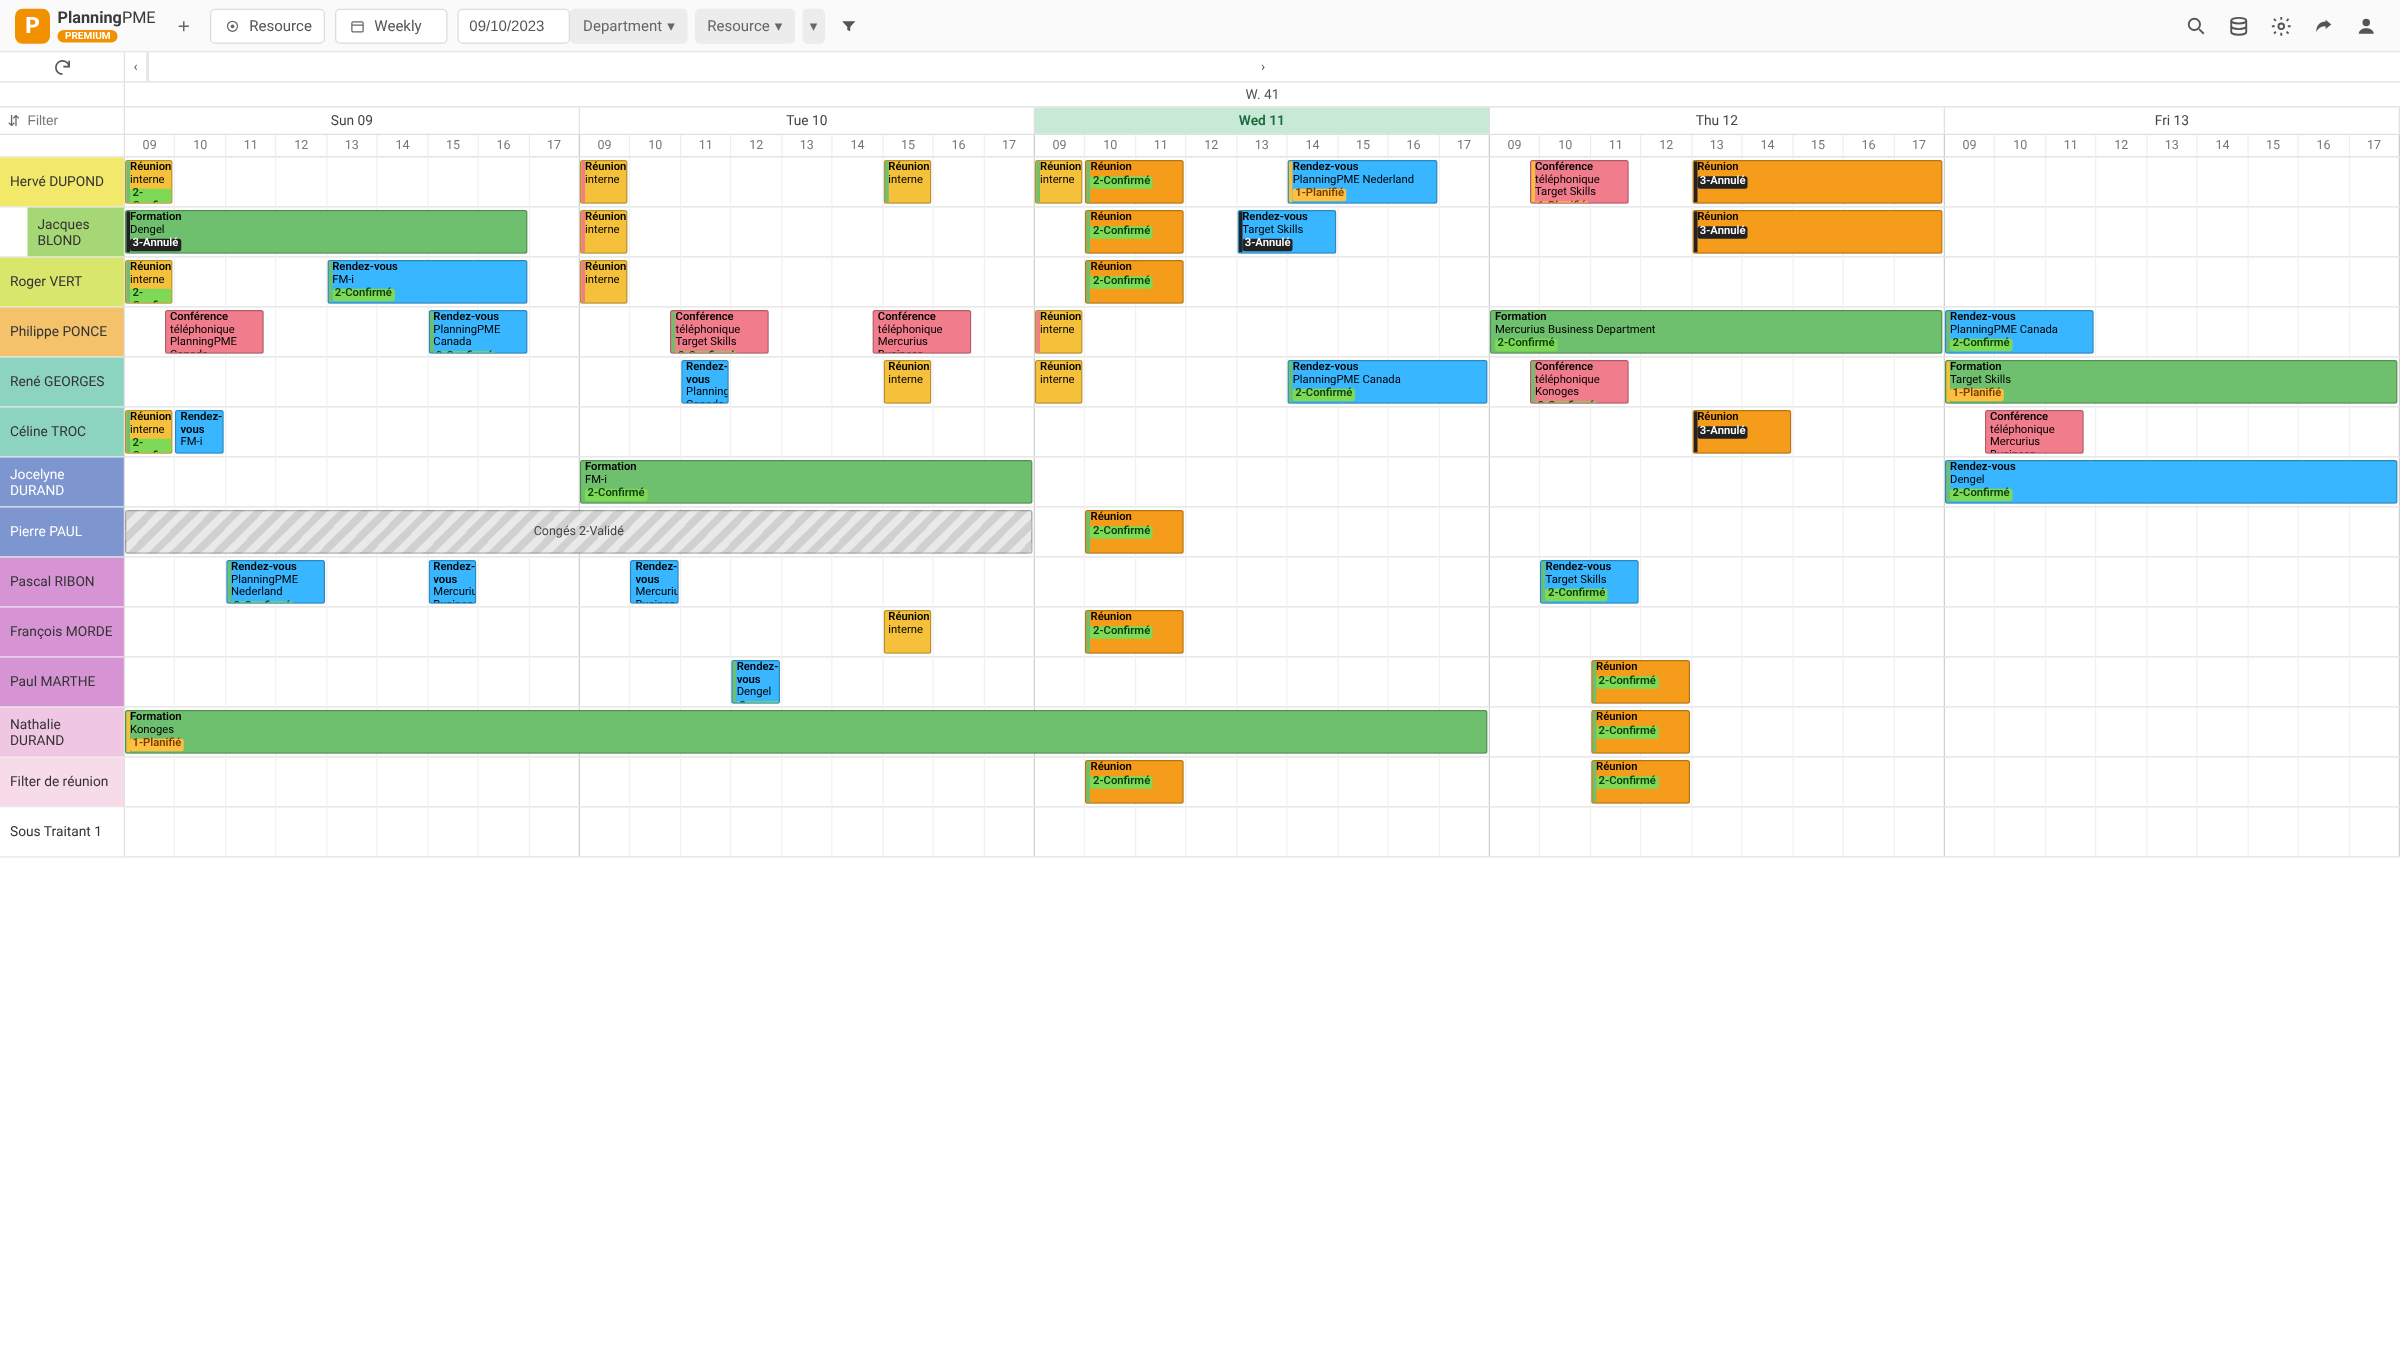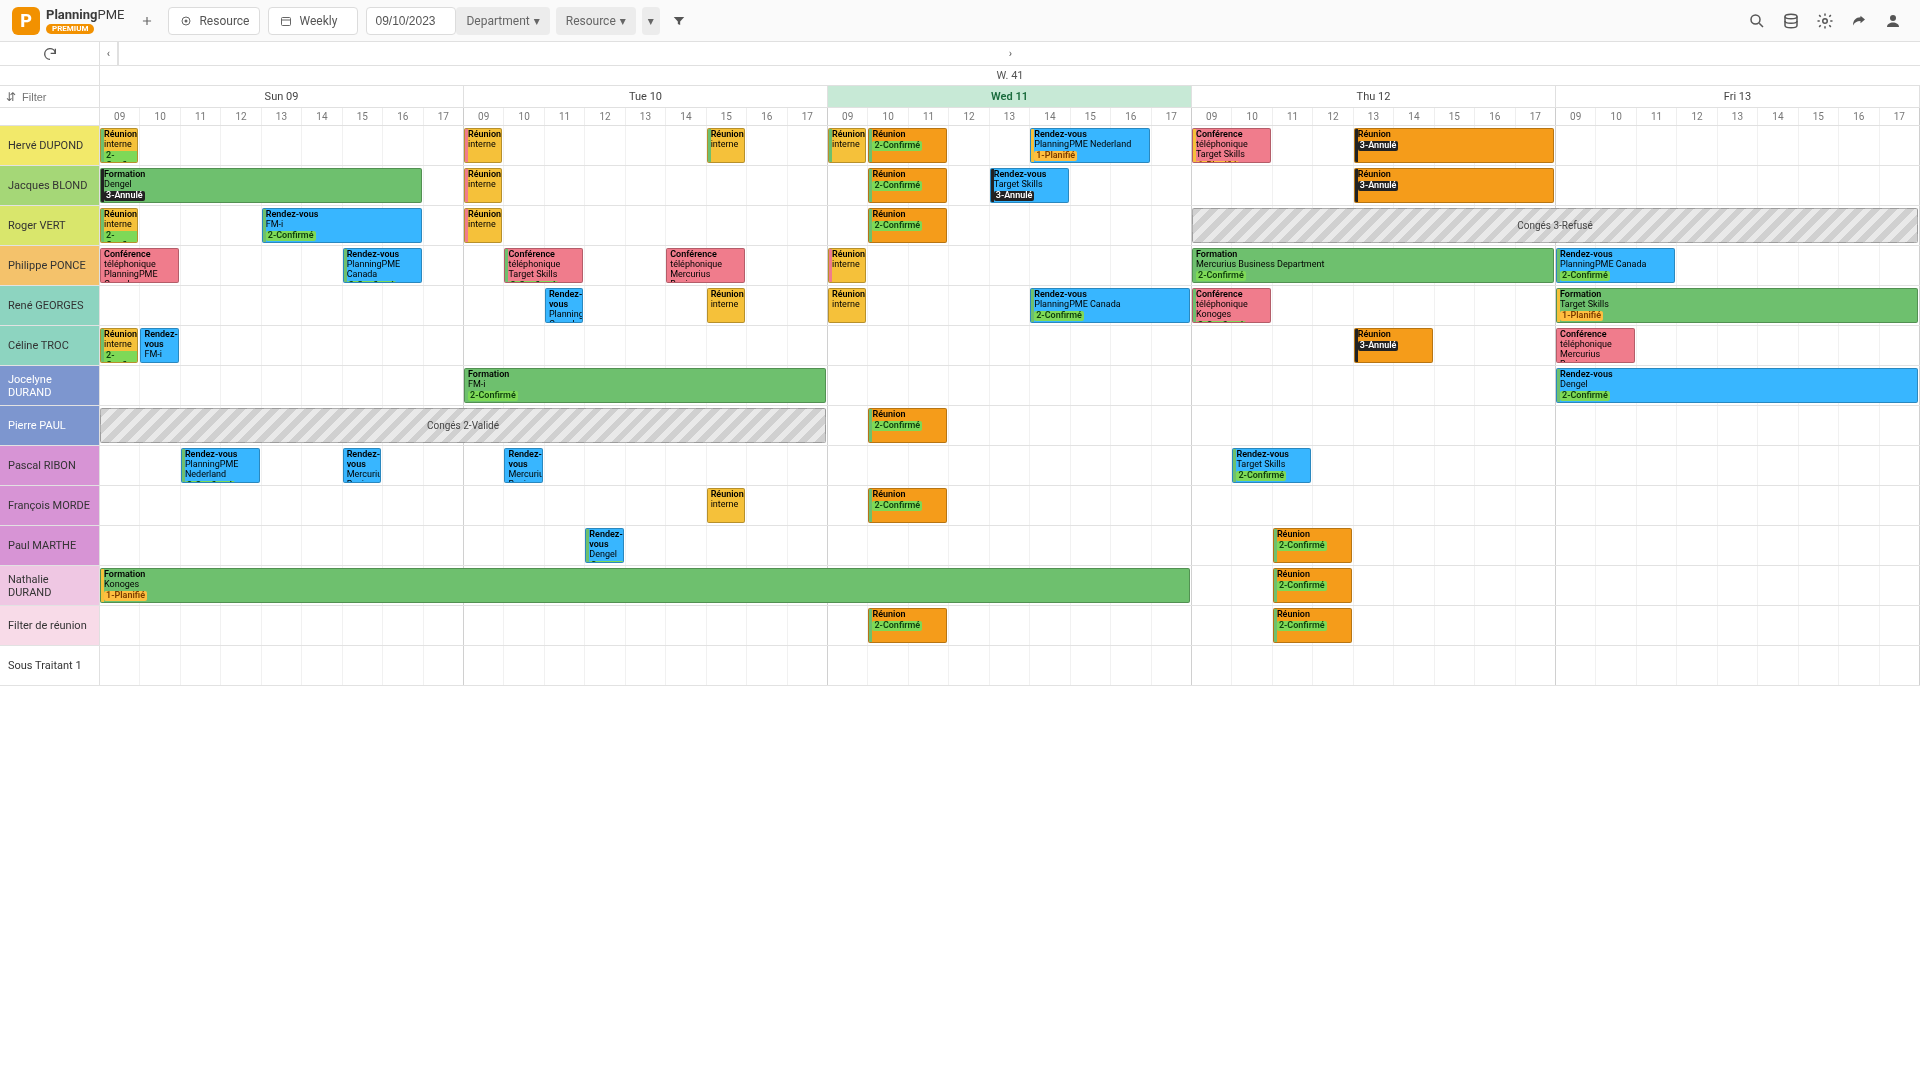--- a/index.html
+++ b/index.html
@@ -94,21 +94,21 @@
   }
   .res-label {
     grid-column: 1; display: flex; align-items: center; padding: 0 8px; font-size: 11px; color: #333;
     border-right: 1px solid #e0e0e0;
   }
   .grid-cell { grid-row: 1; border-right: 1px solid #f1f1f1; }
   .grid-cell.day-end  { border-right: 1px solid #d0d0d0; }
 
   
   .rc0  { background: #f2e96a; }
-  .rc1  { background: #a5d777; }
+  .rc1  { background: #a5d777; margin-left: 22px; }
   .rc2  { background: #d9e66c; }
   .rc3  { background: #f4c26b; }
   .rc4  { background: #8dd4c0; }
   .rc5  { background: #8dd4c0; }
   .rc6  { background: #7d96cf; color:#fff; }
   .rc7  { background: #7d96cf; color:#fff; }
   .rc8  { background: #d794d5; }
   .rc9  { background: #d794d5; }
   .rc10 { background: #d794d5; }
   .rc11 { background: #efc7e3; }
@@ -128,21 +128,21 @@
   .st-confirme { background: #7ed957; color: #0d3d0d; }
   .st-annule   { background: #222; color: #fff; }
 
   .ev .stripe { position: absolute; left: 0; top: 0; bottom: 0; width: 3px; }
 
   
   .bg-orange { background: #f59c1a; }
   .bg-green  { background: #6ec06e; }
   .bg-yellow { background: #f5c13a; }
   .bg-blue   { background: #38b6ff; }
-  .bg-pink   { background: #f07c8c; }
+  .bg-pink   { background: #f07c8c; margin-left: 32px; }
   .bg-hatch  {
     background: repeating-linear-gradient(135deg, #d0d0d0 0 6px, #e9e9e9 6px 12px);
     display:flex; align-items:center; justify-content:center; color:#444; font-size:10px;
   }
 
   
   .sort-ico { font-size: 12px; color:#666; }
 
 </style>
 </head>
@@ -501,21 +501,20 @@
       <div class="grid-cell day-end" style="grid-column: 46;"></div>
       <div class="event-layer">
         <div class="ev bg-yellow" style="left: 0%; width: calc(2.22222% - 2px);"><div class="stripe" style="background: rgb(110, 192, 110);"></div><span class="title">Réunion</span><span class="sub">interne</span><span class="status st-confirme">2-Confirmé</span></div>
         <div class="ev bg-blue" style="left: 8.88889%; width: calc(8.88889% - 2px);"><div class="stripe" style="background: rgb(110, 192, 110);"></div><span class="title">Rendez-vous</span><span class="sub">FM-i</span><span class="status st-confirme">2-Confirmé</span></div>
         <div class="ev bg-yellow" style="left: 20%; width: calc(2.22222% - 2px);">
           <div class="stripe" style="background: rgb(240, 124, 140);"></div>
           <span class="title">Réunion</span>
           <span class="sub">interne</span>
         </div>
         <div class="ev bg-orange" style="left: 42.2222%; width: calc(4.44444% - 2px);"><div class="stripe" style="background: rgb(110, 192, 110);"></div><span class="title">Réunion</span><span class="status st-confirme">2-Confirmé</span></div>
-        <div class="ev bg-hatch" style="left: 60%; width: calc(40% - 2px);">Congés 3-Refusé</div>
       </div>
     </div>
     <div class="res-row">
       <div class="res-label rc3">Philippe PONCE</div>
       <div class="grid-cell" style="grid-column: 2;"></div>
       <div class="grid-cell" style="grid-column: 3;"></div>
       <div class="grid-cell" style="grid-column: 4;"></div>
       <div class="grid-cell" style="grid-column: 5;"></div>
       <div class="grid-cell" style="grid-column: 6;"></div>
       <div class="grid-cell" style="grid-column: 7;"></div>

